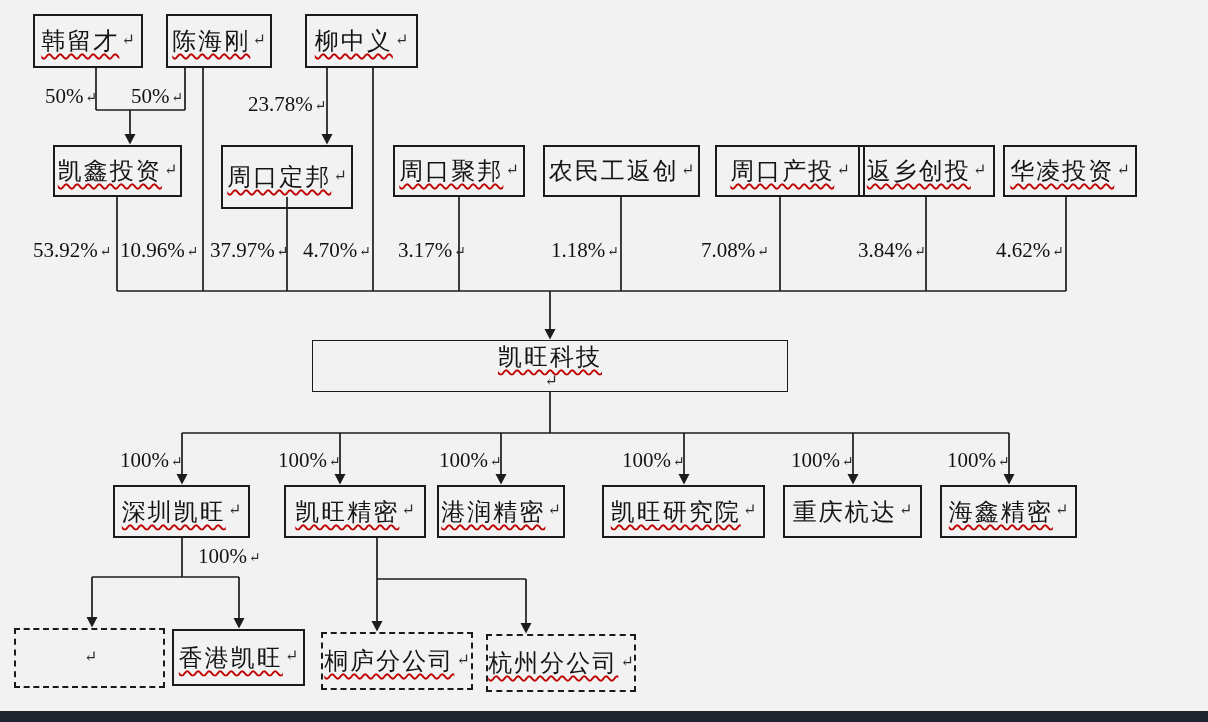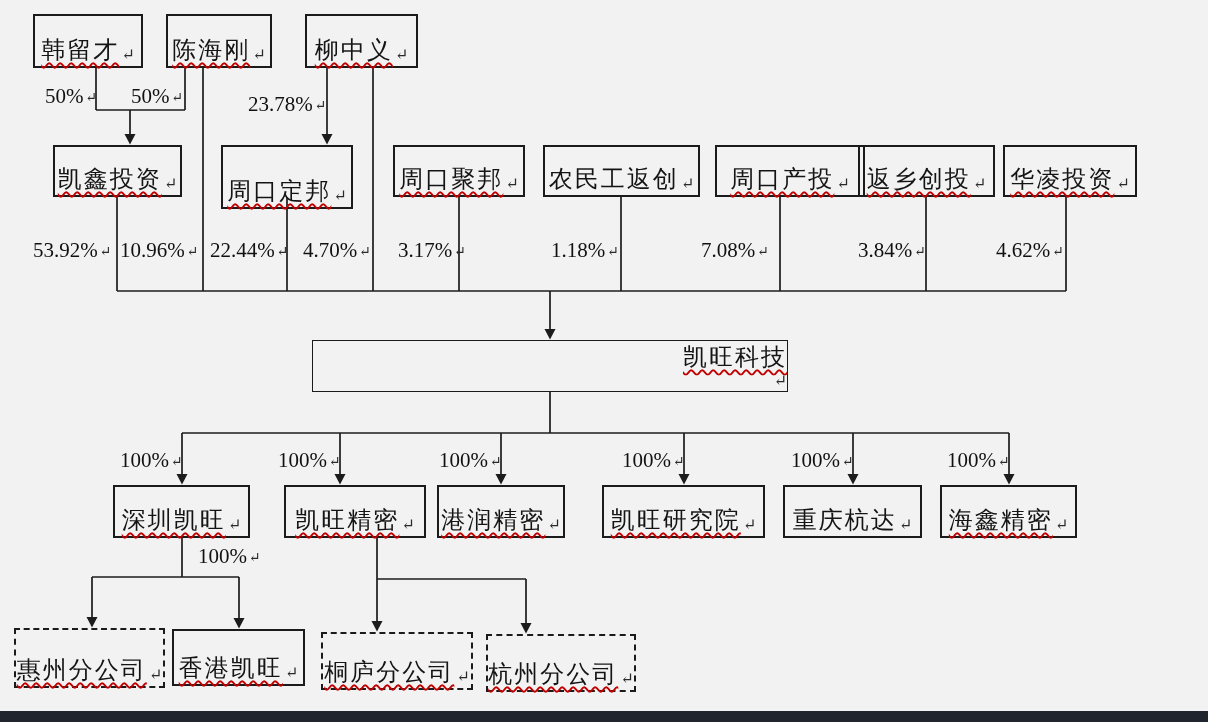--- a/index.html
+++ b/index.html
@@ -2,21 +2,21 @@
 <html><head>
 <meta charset="utf-8">
 <style>
   html,body{margin:0;padding:0;background:#e9e9e9;}
   .stage{
     position:relative;width:1208px;height:722px;background:#f2f2f2;
     overflow:hidden;font-family:"Liberation Serif","DejaVu Serif",serif;
   }
   .box{
     position:absolute;border:2px solid #1b1b1b;box-sizing:border-box;
-    display:flex;align-items:flex-end;justify-content:center;
+    display:flex;align-items:center;justify-content:center;
     font-size:24px;color:#141414;letter-spacing:2px;white-space:nowrap;
     background:transparent;
   }
   .box.dashed{border-style:dashed;}
   .box.thin{border-width:1.5px;flex-direction:column;}
   .misspell{
     text-decoration-line:underline;
     text-decoration-style:wavy;
     text-decoration-color:#c00000;
     text-decoration-thickness:2px;
@@ -136,21 +136,21 @@
       <span class="ret">↵</span>
   </div>
 
   <div class="pct" style="left:33px;top:238px">
     <span>53.92%</span><span class="ret">↵</span>
   </div>
   <div class="pct" style="left:120px;top:238px">
     <span>10.96%</span><span class="ret">↵</span>
   </div>
   <div class="pct" style="left:210px;top:238px">
-    <span>22.44%</span><span class="ret">↵</span>
+    <span>37.97%</span><span class="ret">↵</span>
   </div>
   <div class="pct" style="left:303px;top:238px">
     <span>4.70%</span><span class="ret">↵</span>
   </div>
   <div class="pct" style="left:398px;top:238px">
     <span>3.17%</span><span class="ret">↵</span>
   </div>
   <div class="pct" style="left:551px;top:238px">
     <span>1.18%</span><span class="ret">↵</span>
   </div>
@@ -211,21 +211,20 @@
   <div class="box" style="left:940px;top:485px;width:137px;height:53px">
     <span class="misspell">海鑫精密</span>
       <span class="ret">↵</span>
   </div>
 
   <div class="pct" style="left:198px;top:544px">
     <span>100%</span><span class="ret">↵</span>
   </div>
 
   <div class="box dashed" style="left:14px;top:628px;width:151px;height:60px">
-    <span class="misspell">惠州分公司</span>
       <span class="ret">↵</span>
   </div>
   <div class="box" style="left:172px;top:629px;width:133px;height:57px">
     <span class="misspell">香港凯旺</span>
       <span class="ret">↵</span>
   </div>
   <div class="box dashed" style="left:321px;top:632px;width:152px;height:58px">
     <span class="misspell">桐庐分公司</span>
       <span class="ret">↵</span>
   </div>

